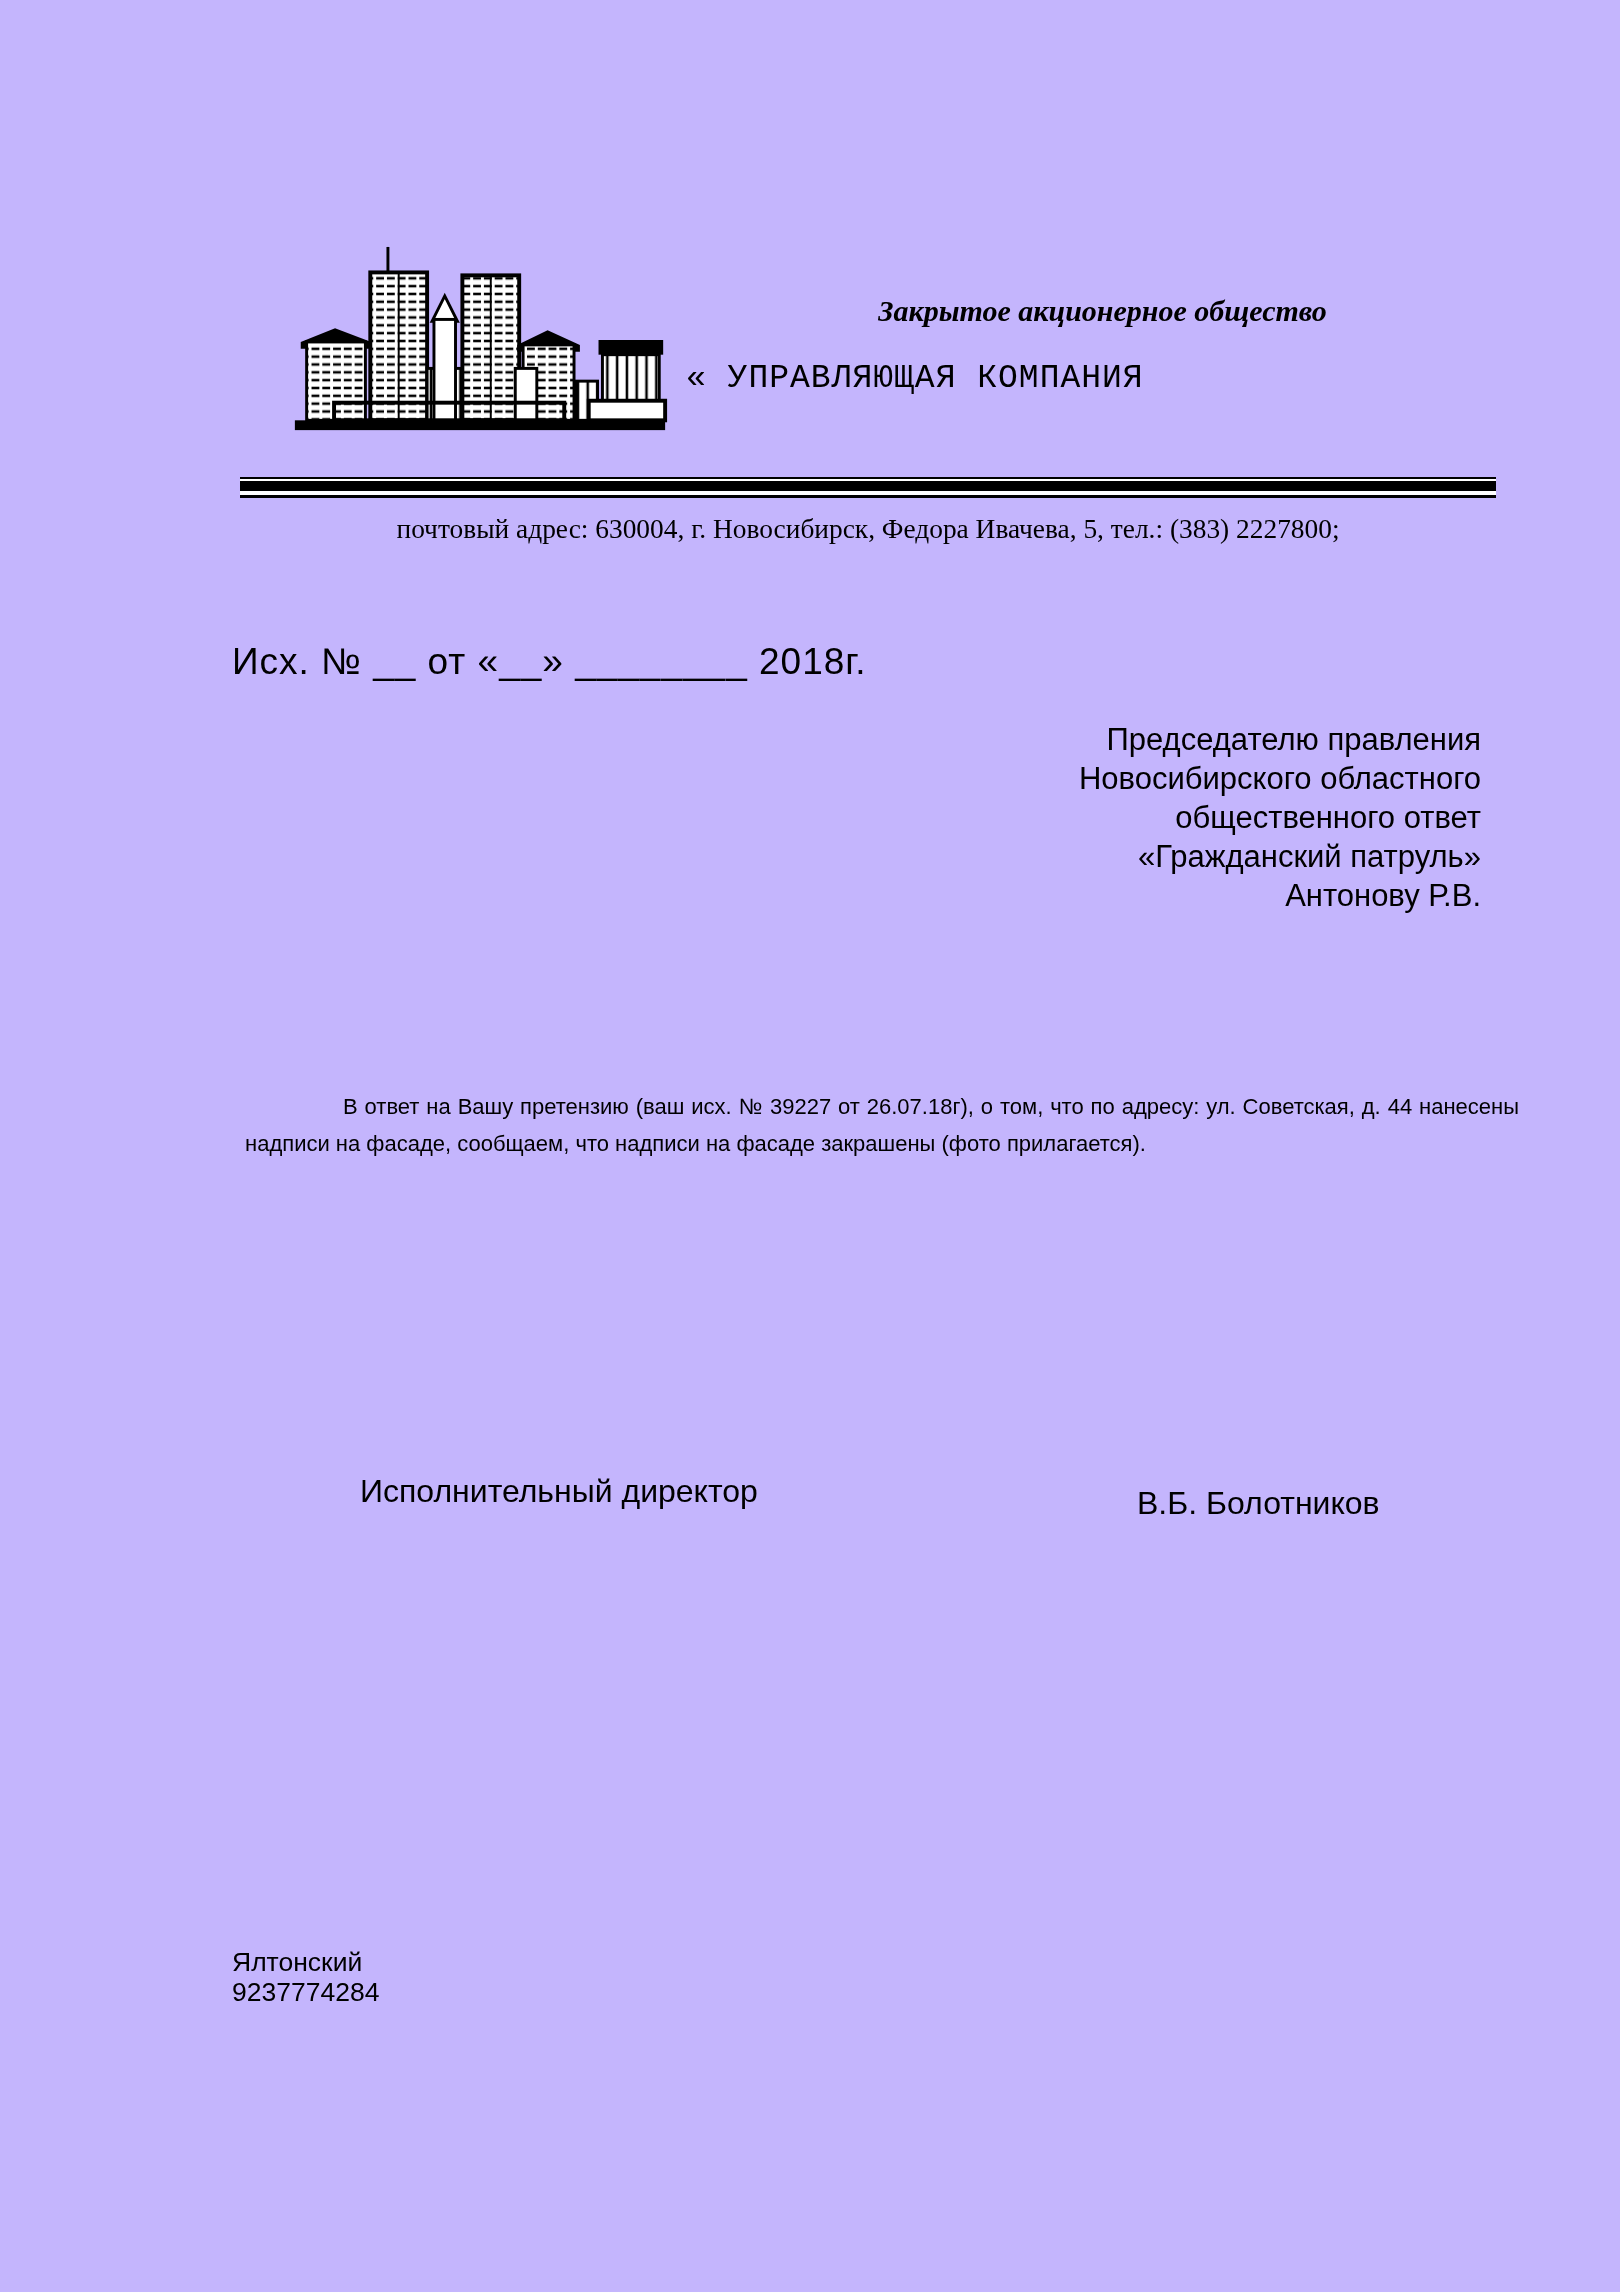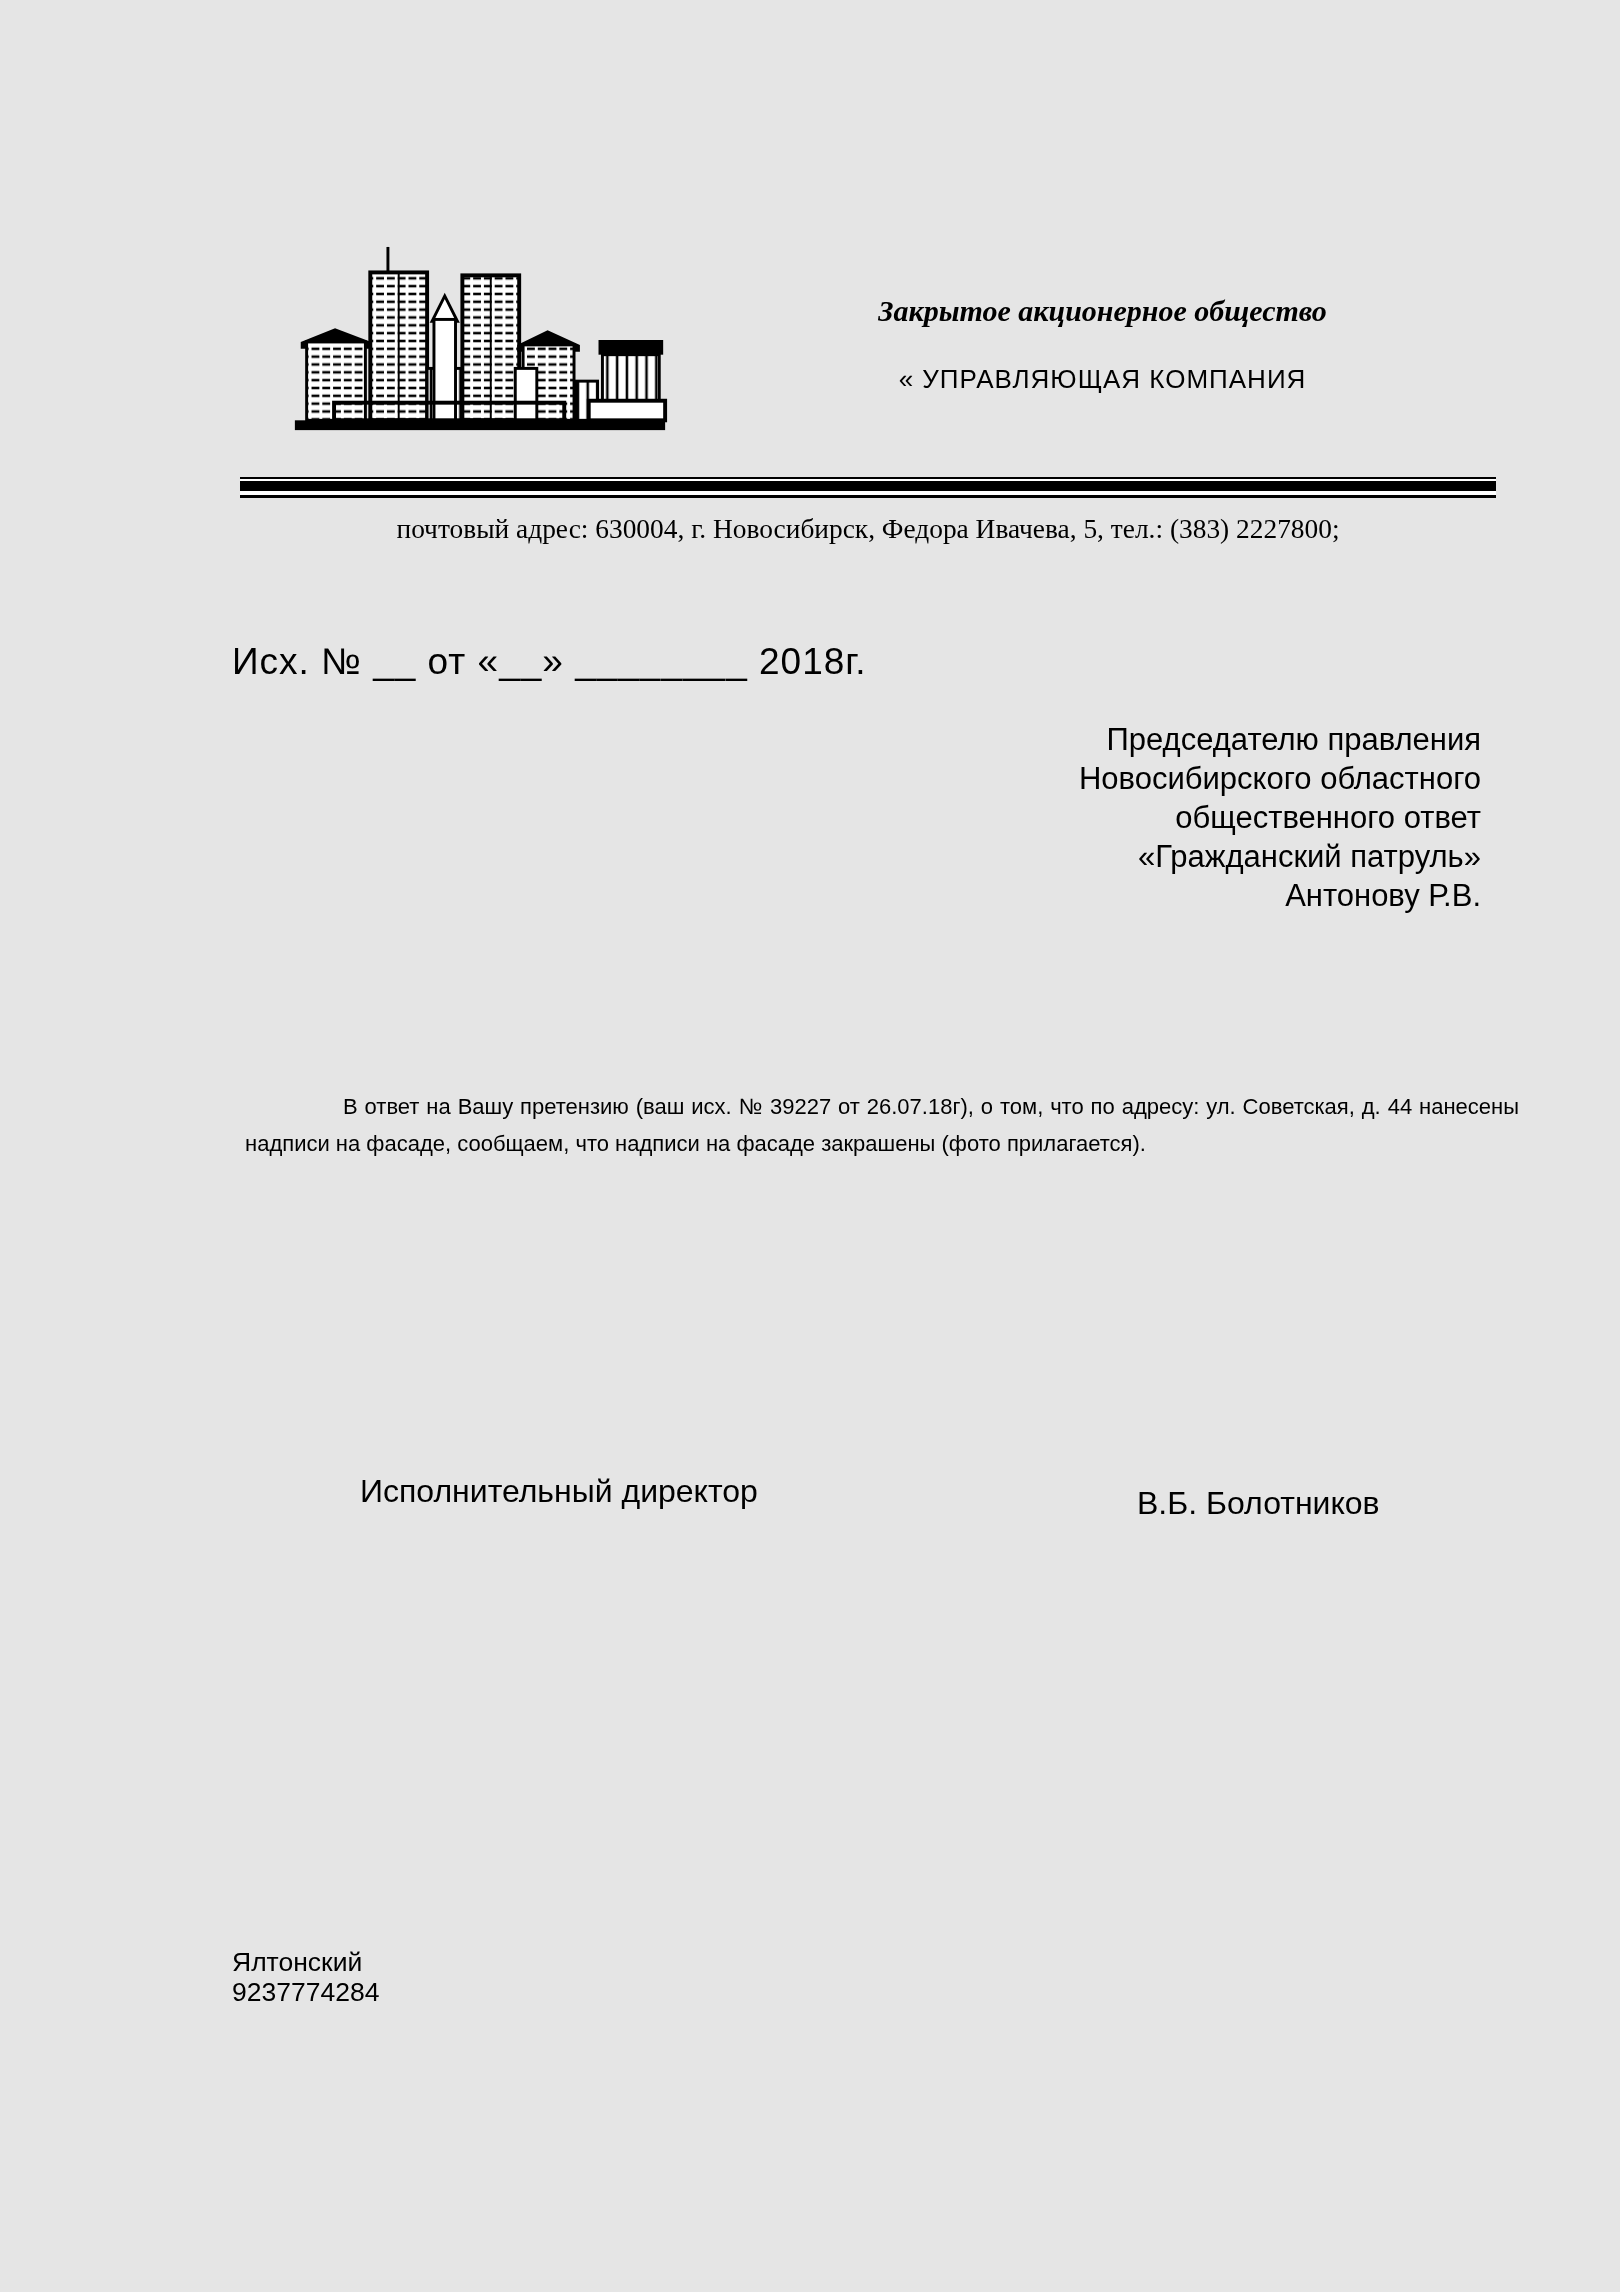--- a/index.html
+++ b/index.html
@@ -1,40 +1,39 @@
 <!DOCTYPE html>
 <html><head>
 <meta charset="utf-8">
 <style>
   html,body{margin:0;padding:0;background:#888;}
   .page{
     position:relative;
     width:1620px;height:2293px;
     margin:0 auto;
-    background:#e5e5e5;
+    background:#c4b5fd;
     color:#000;
     overflow:hidden;
     font-family:"Liberation Sans", sans-serif;
   }
   .abs{position:absolute;}
 
   
   .logo{left:289px;top:243px;width:382px;height:194px;}
   .org-type{
     left:686px;top:294px;width:833px;
     text-align:center;
     font-family:"Liberation Serif", serif;
     font-style:italic;font-weight:bold;
     font-size:30px;line-height:33px;
   }
   .company-prefix{
     left:686px;top:361px;width:833px;
-    text-align:center;
-    font-family:Liberation Sans, sans-serif;
-    font-size:26px;line-height:36px;
+    font-family:Liberation Mono, monospace;
+    font-size:33px;line-height:36px;
     letter-spacing:1px;
   }
   .company-name{
     left:686px;top:396px;width:833px;
     text-align:center;
     font-weight:bold;
     font-size:65px;line-height:71px;
     letter-spacing:5.9px;
   }
   .rule{left:240px;top:477px;width:1256px;}

